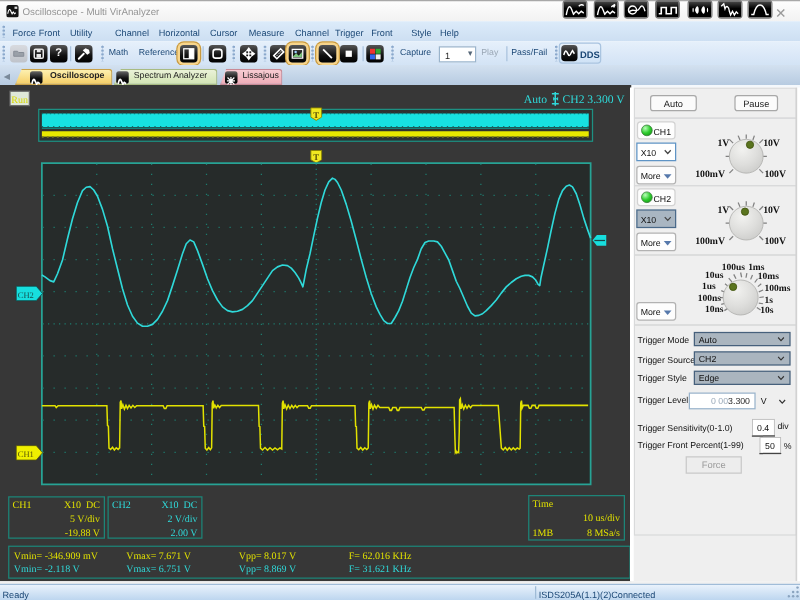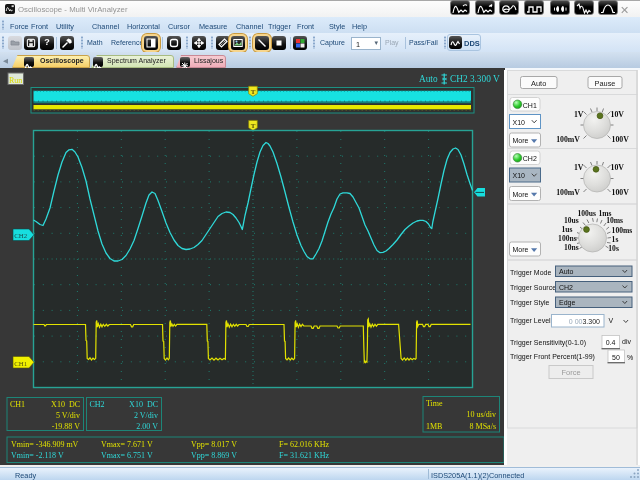--- a/index.html
+++ b/index.html
@@ -399,21 +399,21 @@
 <rect x="608" y="350" width="16.5" height="12.5" fill="#fff" stroke="#bbb" stroke-width=".7"></rect>
 <line x1="607.5" y1="362.8" x2="625" y2="362.8" stroke="#444"></line>
 <text x="616" y="359.5" text-anchor="middle">50</text>
 <text x="627" y="359.5">%</text>
 <rect x="549" y="365.5" width="44" height="13" fill="#ededed" stroke="#c9c9c9"></rect>
 <text x="571" y="374.8" text-anchor="middle" fill="#9b9b9b" font-size="7.5">Force</text>
 </g>
 <line x1="637" y1="70" x2="637" y2="465" stroke="#d0d0d0"></line>
 </svg>
 <div class="abs" id="statusbar"></div>
-<div class="abs" style="left:15px;top:470.5px;font-size:7.3px;color:#1c4876">Ready</div>
+<div class="abs" style="left:2px;top:470.5px;font-size:7.3px;color:#1c4876">Ready</div>
 <div class="abs" style="left:431px;top:470.5px;font-size:7.3px;color:#1c4876">ISDS205A(1.1)(2)Connected</div>
 <div class="abs" style="left:428px;top:469px;width:1px;height:10px;background:#9fbbd6"></div>
 <svg class="abs" style="left:630px;top:469px" width="10" height="10">
     <g fill="#8aa4c0">
       <circle cx="8" cy="8" r="1"></circle>
       <circle cx="8" cy="4.5" r="1"></circle>
       <circle cx="4.5" cy="8" r="1"></circle>
       <circle cx="8" cy="1" r="1"></circle>
       <circle cx="1" cy="8" r="1"></circle>
       <circle cx="4.5" cy="4.5" r="1"></circle>

